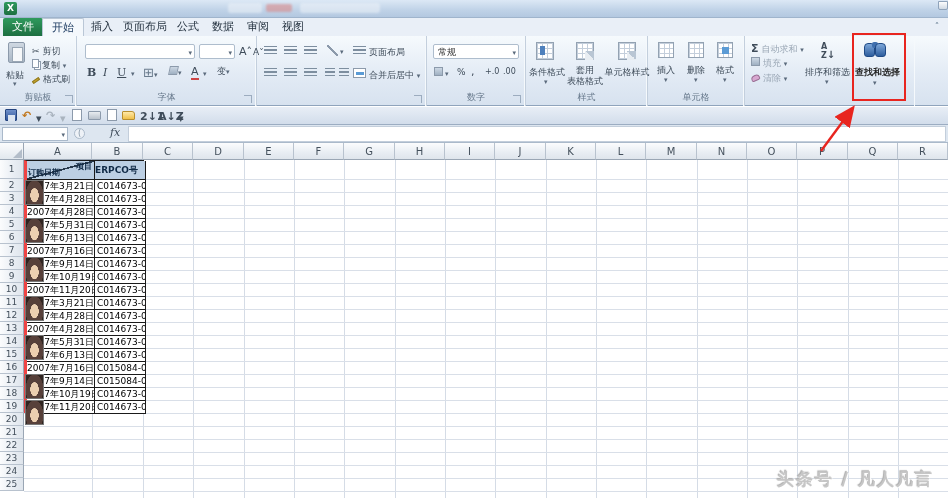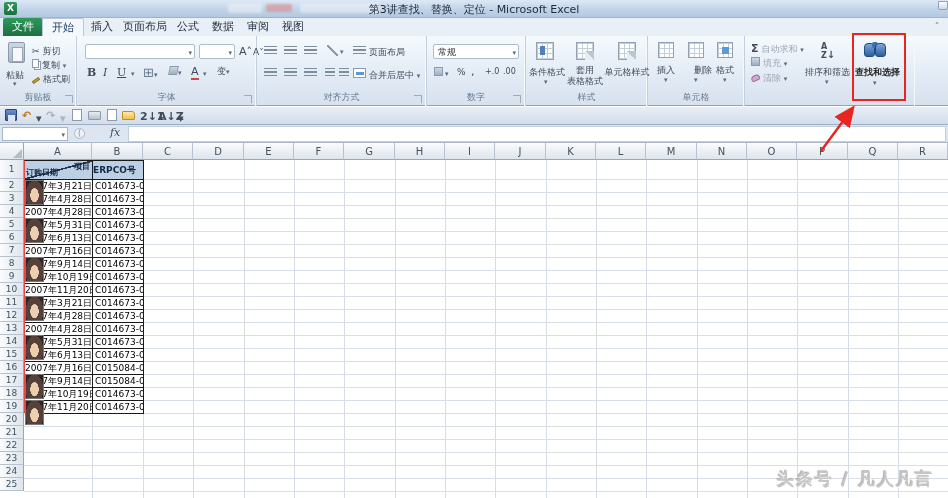--- a/index.html
+++ b/index.html
@@ -88,21 +88,21 @@
     font-size:10px; color:#44505c; }
   .corner { left:0; top:0; width:24px; height:17px; background:linear-gradient(#fbfcfd,#e2e8ee);
     border-right:1px solid #9aa6b4; border-bottom:1px solid #9aa6b4; }
   .corner::after { content:""; position:absolute; right:1px; bottom:1px; border-left:9px solid transparent; border-bottom:9px solid #b3bdc9; }
   .rowhdr { position:absolute; left:0; width:24px; background:linear-gradient(90deg,#fbfcfd,#e8edf3 60%,#dfe5ec);
     border-right:1px solid #9aa6b4; border-bottom:1px solid #b8c2ce; text-align:center; font-size:9px; color:#44505c; }
   .vline { position:absolute; width:1px; background:#d5dce6; top:17px; }
   .hline { position:absolute; height:1px; background:#d9dfe8; left:24px; width:924px; }
 
   
-  .xtable { left:24px; top:17px; width:120px; border-left:1px solid #ef4444; border-top:1px solid #1a1a1a; z-index:5; }
+  .xtable { left:24px; top:17px; width:120px; border-left:3px solid #ef4444; border-top:1px solid #1a1a1a; z-index:5; }
   .tcell { position:absolute; border-right:1px solid #1a1a1a; border-bottom:1px solid #1a1a1a;
     font-size:9px; line-height:12px; overflow:hidden; white-space:nowrap; background:#fff; color:#000; }
   .thead { background:#bccfe3; font-weight:bold; color:#102a46; }
   .diagline { position:absolute; left:0; top:0; width:100%; height:100%;
     background:linear-gradient(to bottom right,transparent calc(50% - 0.8px),#26374a calc(50% - 0.8px) calc(50% + 0.8px),transparent calc(50% + 0.8px)); }
   .corner-top { position:absolute; right:2px; top:0px; font-size:8px; }
   .corner-bot { position:absolute; left:1px; bottom:0px; font-size:8px; }
   .photo { position:absolute; left:25px; width:19px; z-index:6;
     background:radial-gradient(ellipse at 50% 62%, #eccfb0 0 34%, #57403a 36% 72%, #2f2420 74%);
     border:1px solid #777; }
@@ -117,21 +117,20 @@
 </head>
 <body>
 
 <div id="app">
 
   <div class="abs titlebar">
     <div class="abs xl-icon">X</div>
     <div class="abs blur-blob" style="left:228px;width:34px;"></div>
     <div class="abs blur-red"></div>
     <div class="abs blur-blob" style="left:300px;width:80px;"></div>
-    <div class="abs title-text">第3讲查找、替换、定位 - Microsoft Excel</div>
     <div class="abs win-btn"></div>
   </div>
 
   <div class="abs tabrow">
     <div class="tab tab-file">文件</div>
     <div class="tab tab-active" style="left:42px;">开始</div>
     <div class="tab" style="left:82px;">插入</div>
     <div class="tab" style="left:114px;">页面布局</div>
     <div class="tab" style="left:168px;">公式</div>
     <div class="tab" style="left:203px;">数据</div>
@@ -183,21 +182,20 @@
       <div class="abs lines-icon" style="left:47px;top:10px;"></div>
       <div class="abs diag-icon" style="left:70px;top:9px;"></div>
       <div class="abs dd" style="left:83px;top:12px;">▾</div>
       <div class="rsmall" style="left:96px;top:10px;"><span class="lines-icon" style="display:inline-block;"></span> <span>页面布局</span></div>
       <div class="abs lines-icon" style="left:7px;top:32px;"></div>
       <div class="abs lines-icon" style="left:27px;top:32px;"></div>
       <div class="abs lines-icon" style="left:47px;top:32px;"></div>
       <div class="abs lines-icon" style="left:68px;top:32px;width:10px;"></div>
       <div class="abs lines-icon" style="left:82px;top:32px;width:10px;"></div>
       <div class="rsmall" style="left:96px;top:32px;"><span class="merge-icon" style="display:inline-block;position:relative;"></span> <span>合并后居中</span> <span class="dd">▾</span></div>
-      <div class="glabel">对齐方式</div>
       <div class="launcher" style="right:4px;"></div>
     </div>
 
     <div class="rgroup" style="left:427px;width:99px;">
       <div class="combo" style="left:6px;top:8px;width:86px;">
         <span style="position:absolute;left:4px;top:1px;font-size:9px;color:#333;">常规</span>
           <span class="dd">▾</span>
       </div>
       <div class="abs fill-mini" style="left:7px;top:31px;"></div>
       <div class="abs dd" style="left:18px;top:34px;">▾</div>
@@ -219,21 +217,21 @@
       <div class="abs grid-icon fold-corner" style="left:92px;top:6px;width:18px;height:18px;"></div>
       <div class="btn-big-label" style="left:78px;top:30px;width:46px;">单元格样式</div>
       <div class="glabel">样式</div>
     </div>
 
     <div class="rgroup" style="left:648px;width:97px;">
       <div class="abs grid-icon" style="left:10px;top:6px;width:16px;height:16px;"></div>
       <div class="btn-big-label" style="left:2px;top:28px;width:32px;">插入</div>
       <div class="abs dd" style="left:16px;top:40px;">▾</div>
       <div class="abs grid-icon" style="left:40px;top:6px;width:16px;height:16px;"></div>
-      <div class="btn-big-label" style="left:32px;top:28px;width:32px;text-align:right;">删除</div>
+      <div class="btn-big-label" style="left:32px;top:28px;width:32px;">删除</div>
       <div class="abs dd" style="left:46px;top:40px;">▾</div>
       <div class="abs grid-icon grid-accent" style="left:69px;top:6px;width:16px;height:16px;"></div>
       <div class="btn-big-label" style="left:61px;top:28px;width:32px;">格式</div>
       <div class="abs dd" style="left:75px;top:40px;">▾</div>
       <div class="glabel">单元格</div>
     </div>
 
     <div class="rgroup" style="left:745px;width:170px;border-right:none;">
       <div class="rsmall" style="left:6px;top:6px;"><b style="font-size:11px;">Σ</b> <span class="rsmall-dis">自动求和</span> <span class="dd">▾</span></div>
       <div class="rsmall" style="left:6px;top:21px;"><span class="fill-mini" style="display:inline-block;position:relative;"></span> <span class="rsmall-dis">填充</span> <span class="dd">▾</span></div>

